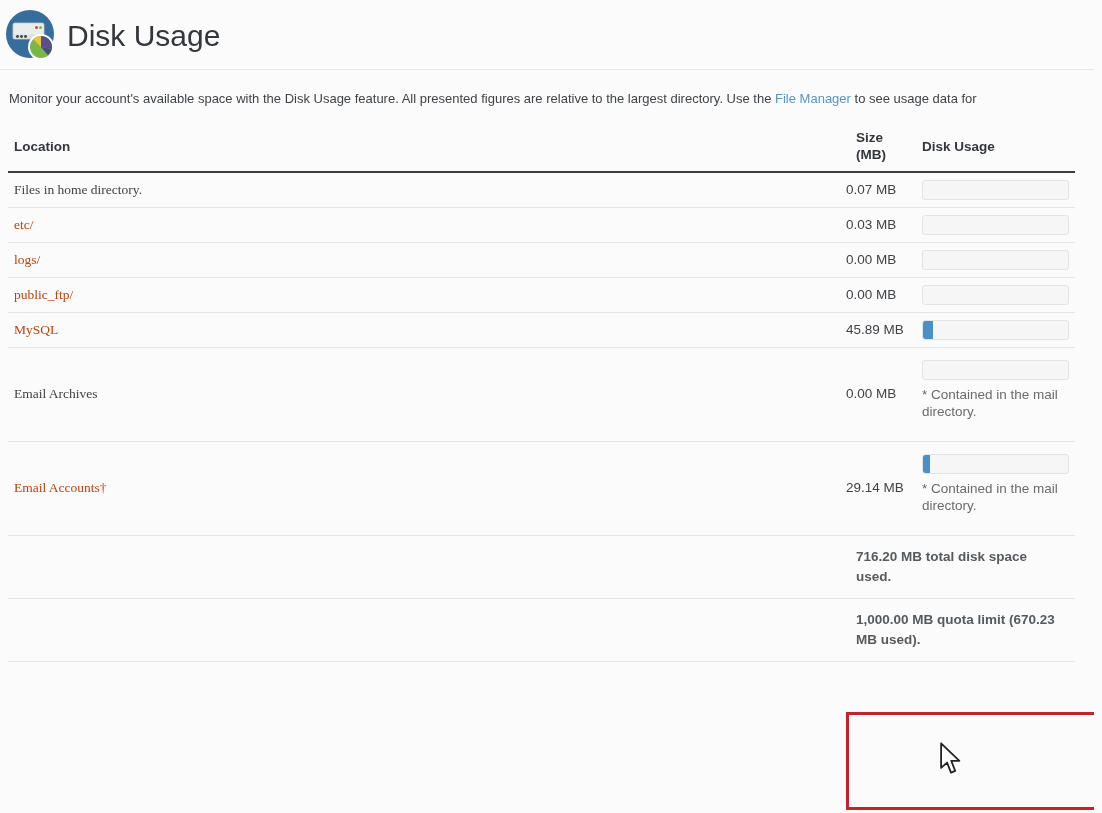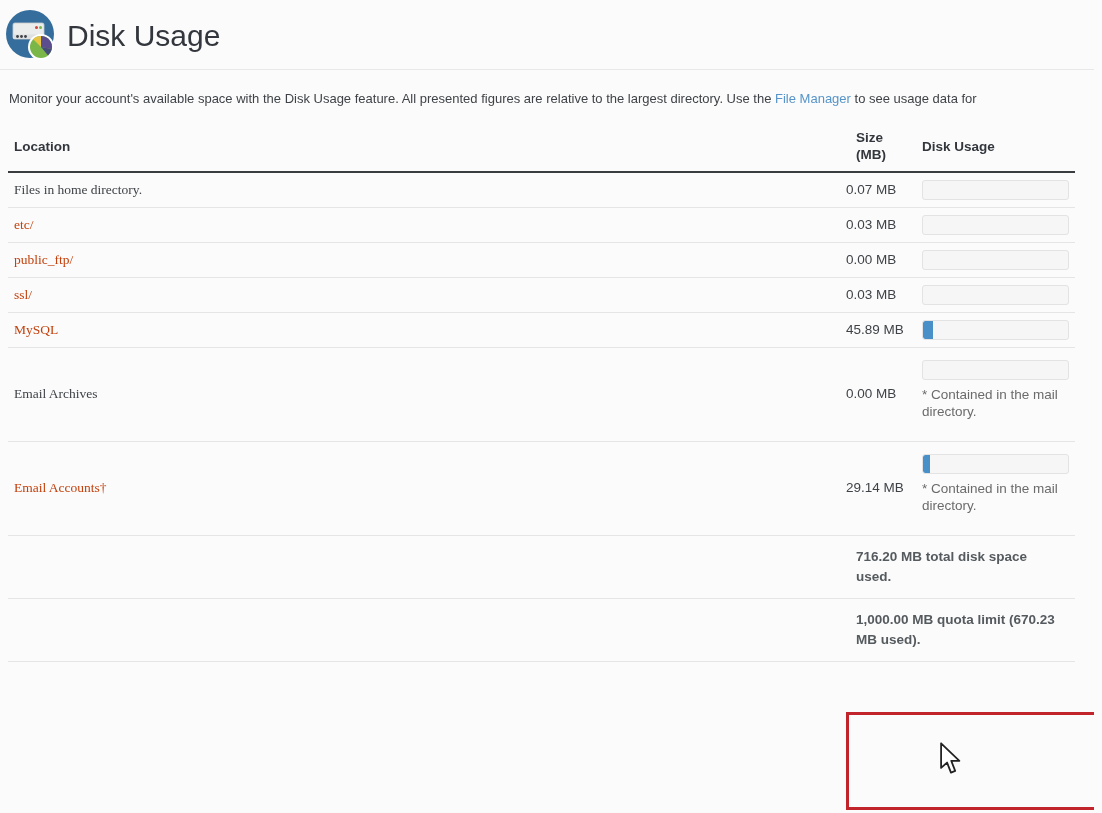--- a/index.html
+++ b/index.html
@@ -126,31 +126,31 @@
       <tr>
         <td class="loc"><a>etc/</a></td>
         <td class="size"><span class="sz">0.03 MB</span></td>
         <td class="usage">
             <div class="bar">
               <div class="fill" style="width: 0%;"></div>
             </div>
           </td>
       </tr>
       <tr>
+        <td class="loc"><a>logs/</a></td>
+        <td class="size"><span class="sz">0.00 MB</span></td>
+        <td class="usage">
+            <div class="bar">
+              <div class="fill" style="width: 0%;"></div>
+            </div>
+          </td>
+      </tr>
+      <tr>
         <td class="loc"><a>public_ftp/</a></td>
         <td class="size"><span class="sz">0.00 MB</span></td>
-        <td class="usage">
-            <div class="bar">
-              <div class="fill" style="width: 0%;"></div>
-            </div>
-          </td>
-      </tr>
-      <tr>
-        <td class="loc"><a>ssl/</a></td>
-        <td class="size"><span class="sz">0.03 MB</span></td>
         <td class="usage">
             <div class="bar">
               <div class="fill" style="width: 0%;"></div>
             </div>
           </td>
       </tr>
       <tr>
         <td class="loc"><a>MySQL</a></td>
         <td class="size"><span class="sz">45.89 MB</span></td>
         <td class="usage">

